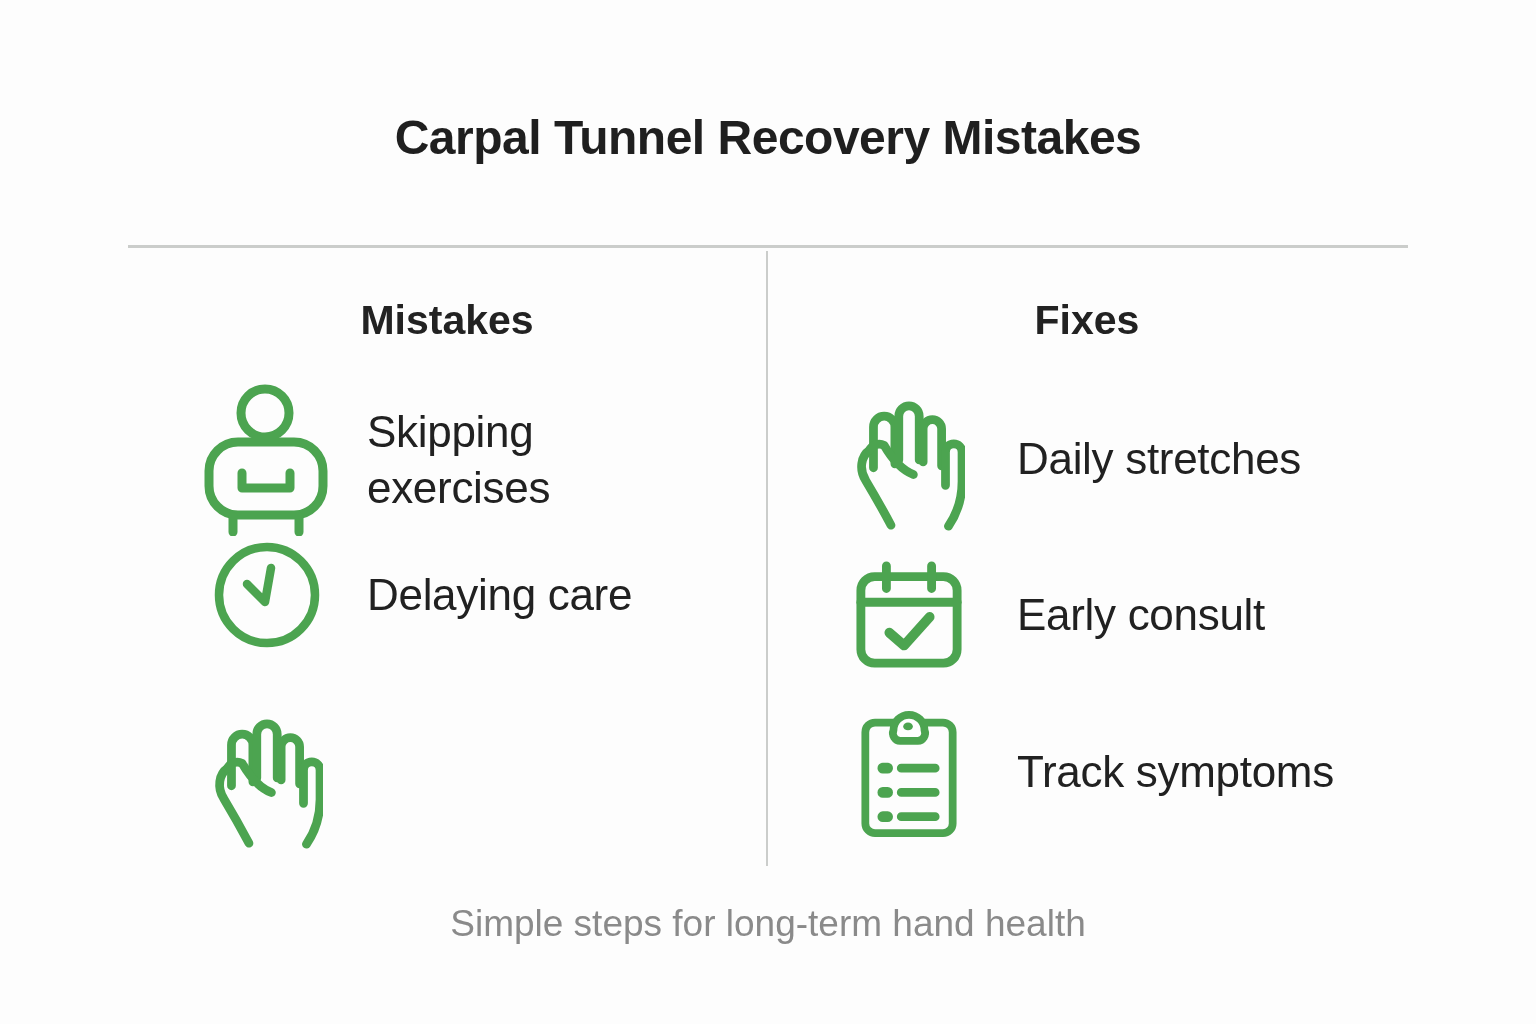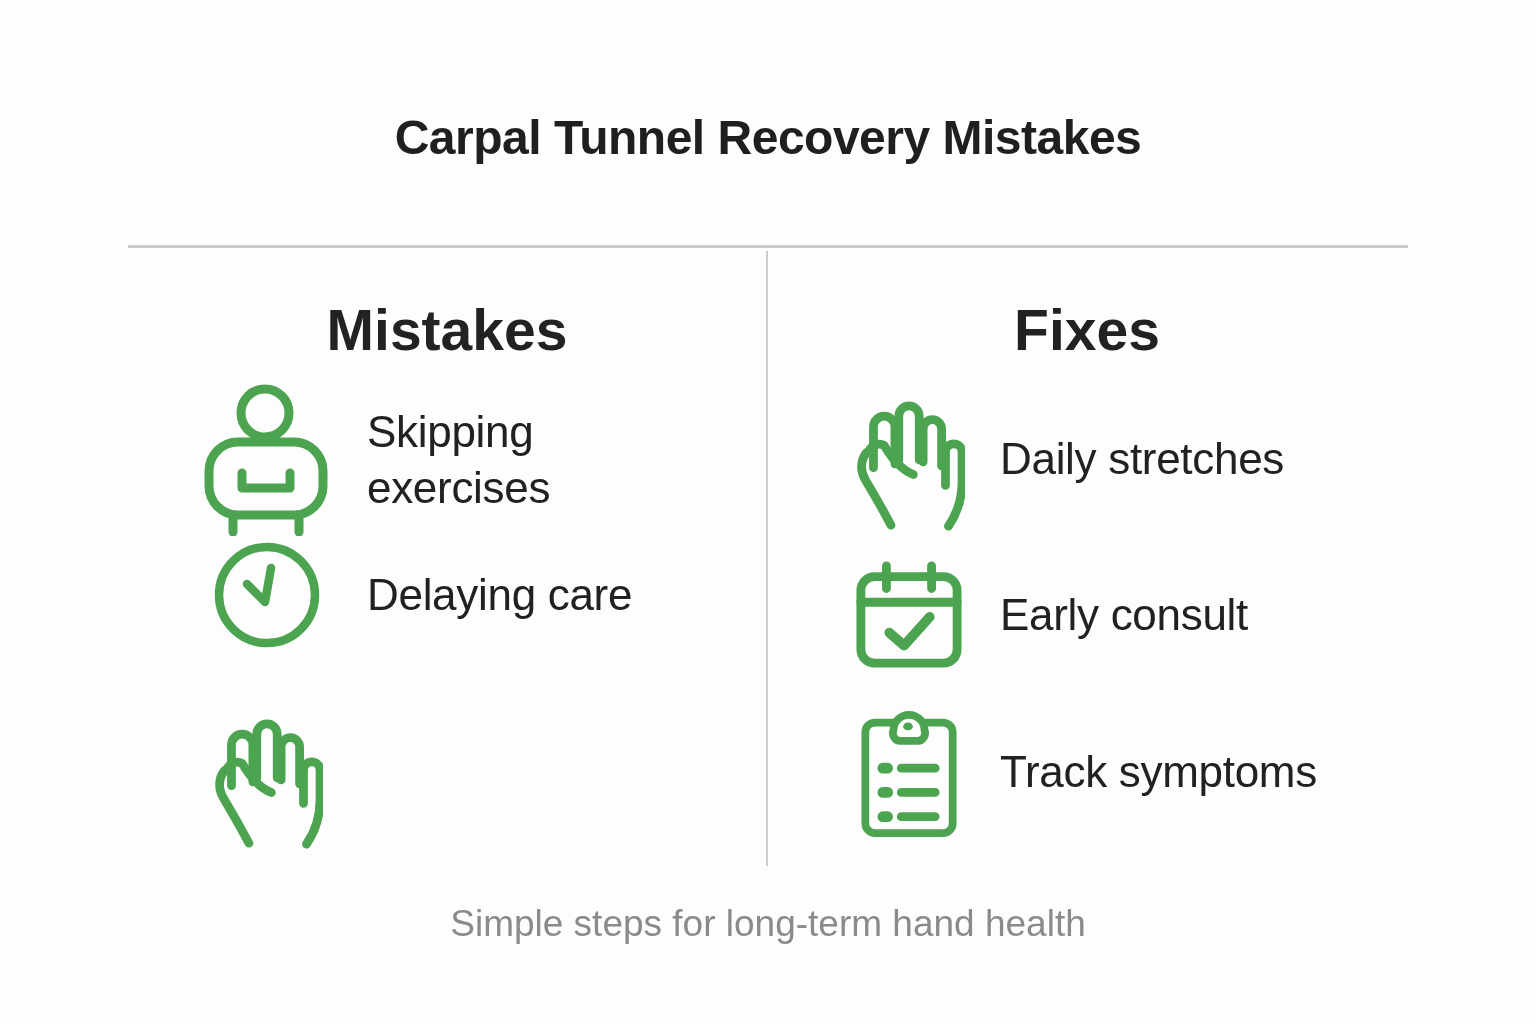--- a/index.html
+++ b/index.html
@@ -26,29 +26,29 @@
   .h-div{
     position:absolute;left:128px;top:245px;width:1280px;height:3px;
     background:var(--divider);
   }
   .v-div{
     position:absolute;left:766px;top:251px;width:2px;height:615px;
     background:var(--divider);
   }
   .col-header{
     position:absolute;top:297px;width:638px;
-    text-align:center;font-size:57px;font-weight:600;color:#222;
+    text-align:center;font-size:41px;font-weight:600;color:#222;
   }
   .col-header.left{left:128px;}
   .col-header.right{left:768px;}
   .row{
     position:absolute;display:flex;align-items:center;
   }
   .row.left-col{left:193px;gap:26px;}
-  .row.right-col{left:843px;gap:25px;}
+  .row.right-col{left:843px;gap:42px;}
   .icon-slot{display:flex;align-items:center;justify-content:center;flex:0 0 auto;}
   .row.left-col .icon-slot{width:148px;}
   .row.right-col .icon-slot{width:132px;}
   .icon-slot svg{color:var(--accent);display:block;}
   .item-label{
     font-size:44px;line-height:1.27;font-weight:500;
     letter-spacing:-0.3px;color:#212121;
   }
   .row.left-col .item-label{max-width:310px;}
   .row.right-col .item-label{max-width:430px;}

